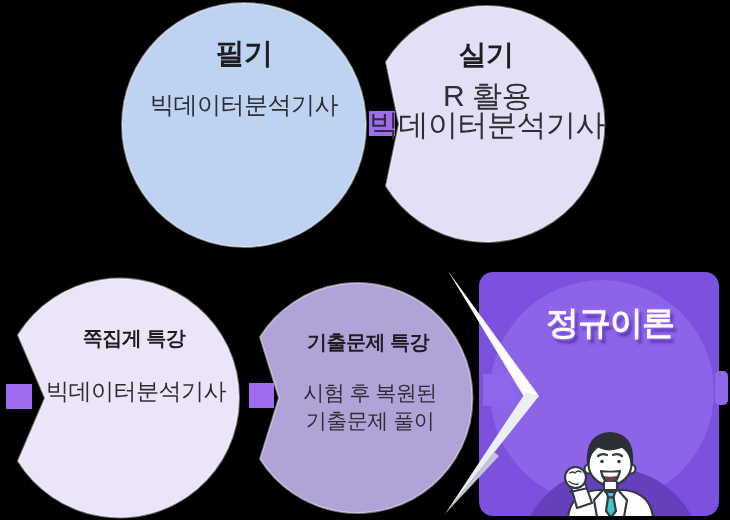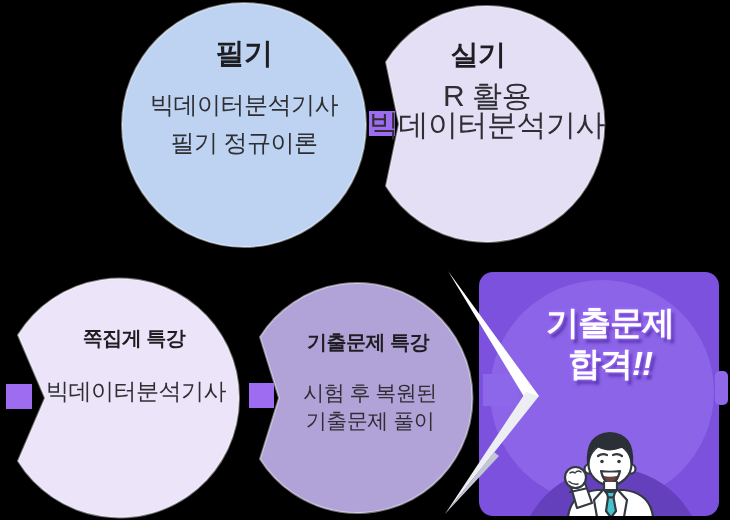--- a/index.html
+++ b/index.html
@@ -10,21 +10,21 @@
     overflow:hidden; position:relative;
   }
   .stage { position:absolute; inset:0; width:730px; height:520px; }
   svg.layer { position:absolute; left:0; top:0; }
   .txt { position:absolute; text-align:center; }
   .title { font-weight:800; color:var(--title_text,#1e1e22); letter-spacing:-0.5px; }
   .body-text { color:var(--body_text,#2e2e33); letter-spacing:-0.5px; }
 
   .s1-title { left:126px; top:34px;  width:236px; font-size:29px; }
   .s1-body  { left:114px; top:86px;  width:260px; font-size:24px; line-height:38px; }
-  .s2-title { left:360px; top:36px;  width:236px; font-size:28px;text-align:center; }
+  .s2-title { left:368px; top:36px;  width:236px; font-size:28px;text-align:center; }
   .s2-body  { left:357px; top:81px;  width:260px; font-size:30px; line-height:29px; }
   .s3-title { left:15px;  top:325px; width:238px; font-size:20px; }
   .s3-body  { left:17px;  top:377px; width:238px; font-size:23px; line-height:28px; }
   .s4-title { left:249px; top:329px; width:238px; font-size:20px; }
   .s4-body  { left:251px; top:379px; width:238px; font-size:21px; line-height:28px; }
 
   .goal-text {
     left:500px; top:302px; width:220px;
     font-size:33px; line-height:41px; font-weight:800;
     color:var(--goal_text,#fff); letter-spacing:-1px;
@@ -93,38 +93,36 @@
     <g>
       <polygon points="448,271 539,396 526,400" style="fill:var(--chevron_white)"></polygon>
       <polygon points="445,514 539,396 526,392" fill="#eceef4"></polygon>
       <polygon points="445,514 494,452 499,456" style="fill:var(--chevron_silver)"></polygon>
     </g>
   </svg>
 
   <div class="txt title s1-title">필기</div>
   <div class="txt body-text s1-body">
     <div>빅데이터분석기사</div>
-    <div>필기 정규이론</div>
   </div>
 
   <div class="txt title s2-title">실기</div>
   <div class="txt body-text s2-body">
     <div>R 활용</div>
     <div>빅데이터분석기사</div>
   </div>
 
   <div class="txt title s3-title">쪽집게 특강</div>
   <div class="txt body-text s3-body">
     <div>빅데이터분석기사</div>
   </div>
 
   <div class="txt title s4-title">기출문제 특강</div>
   <div class="txt body-text s4-body">
     <div>시험 후 복원된</div>
     <div>기출문제 풀이</div>
   </div>
 
   <div class="txt goal-text">
-    <div>기출문제</div>
-    <div><span>합격</span><span class="bang">!!</span></div>
+    <div>정규이론</div>
   </div>
 
 </div>
 
 </body></html>

